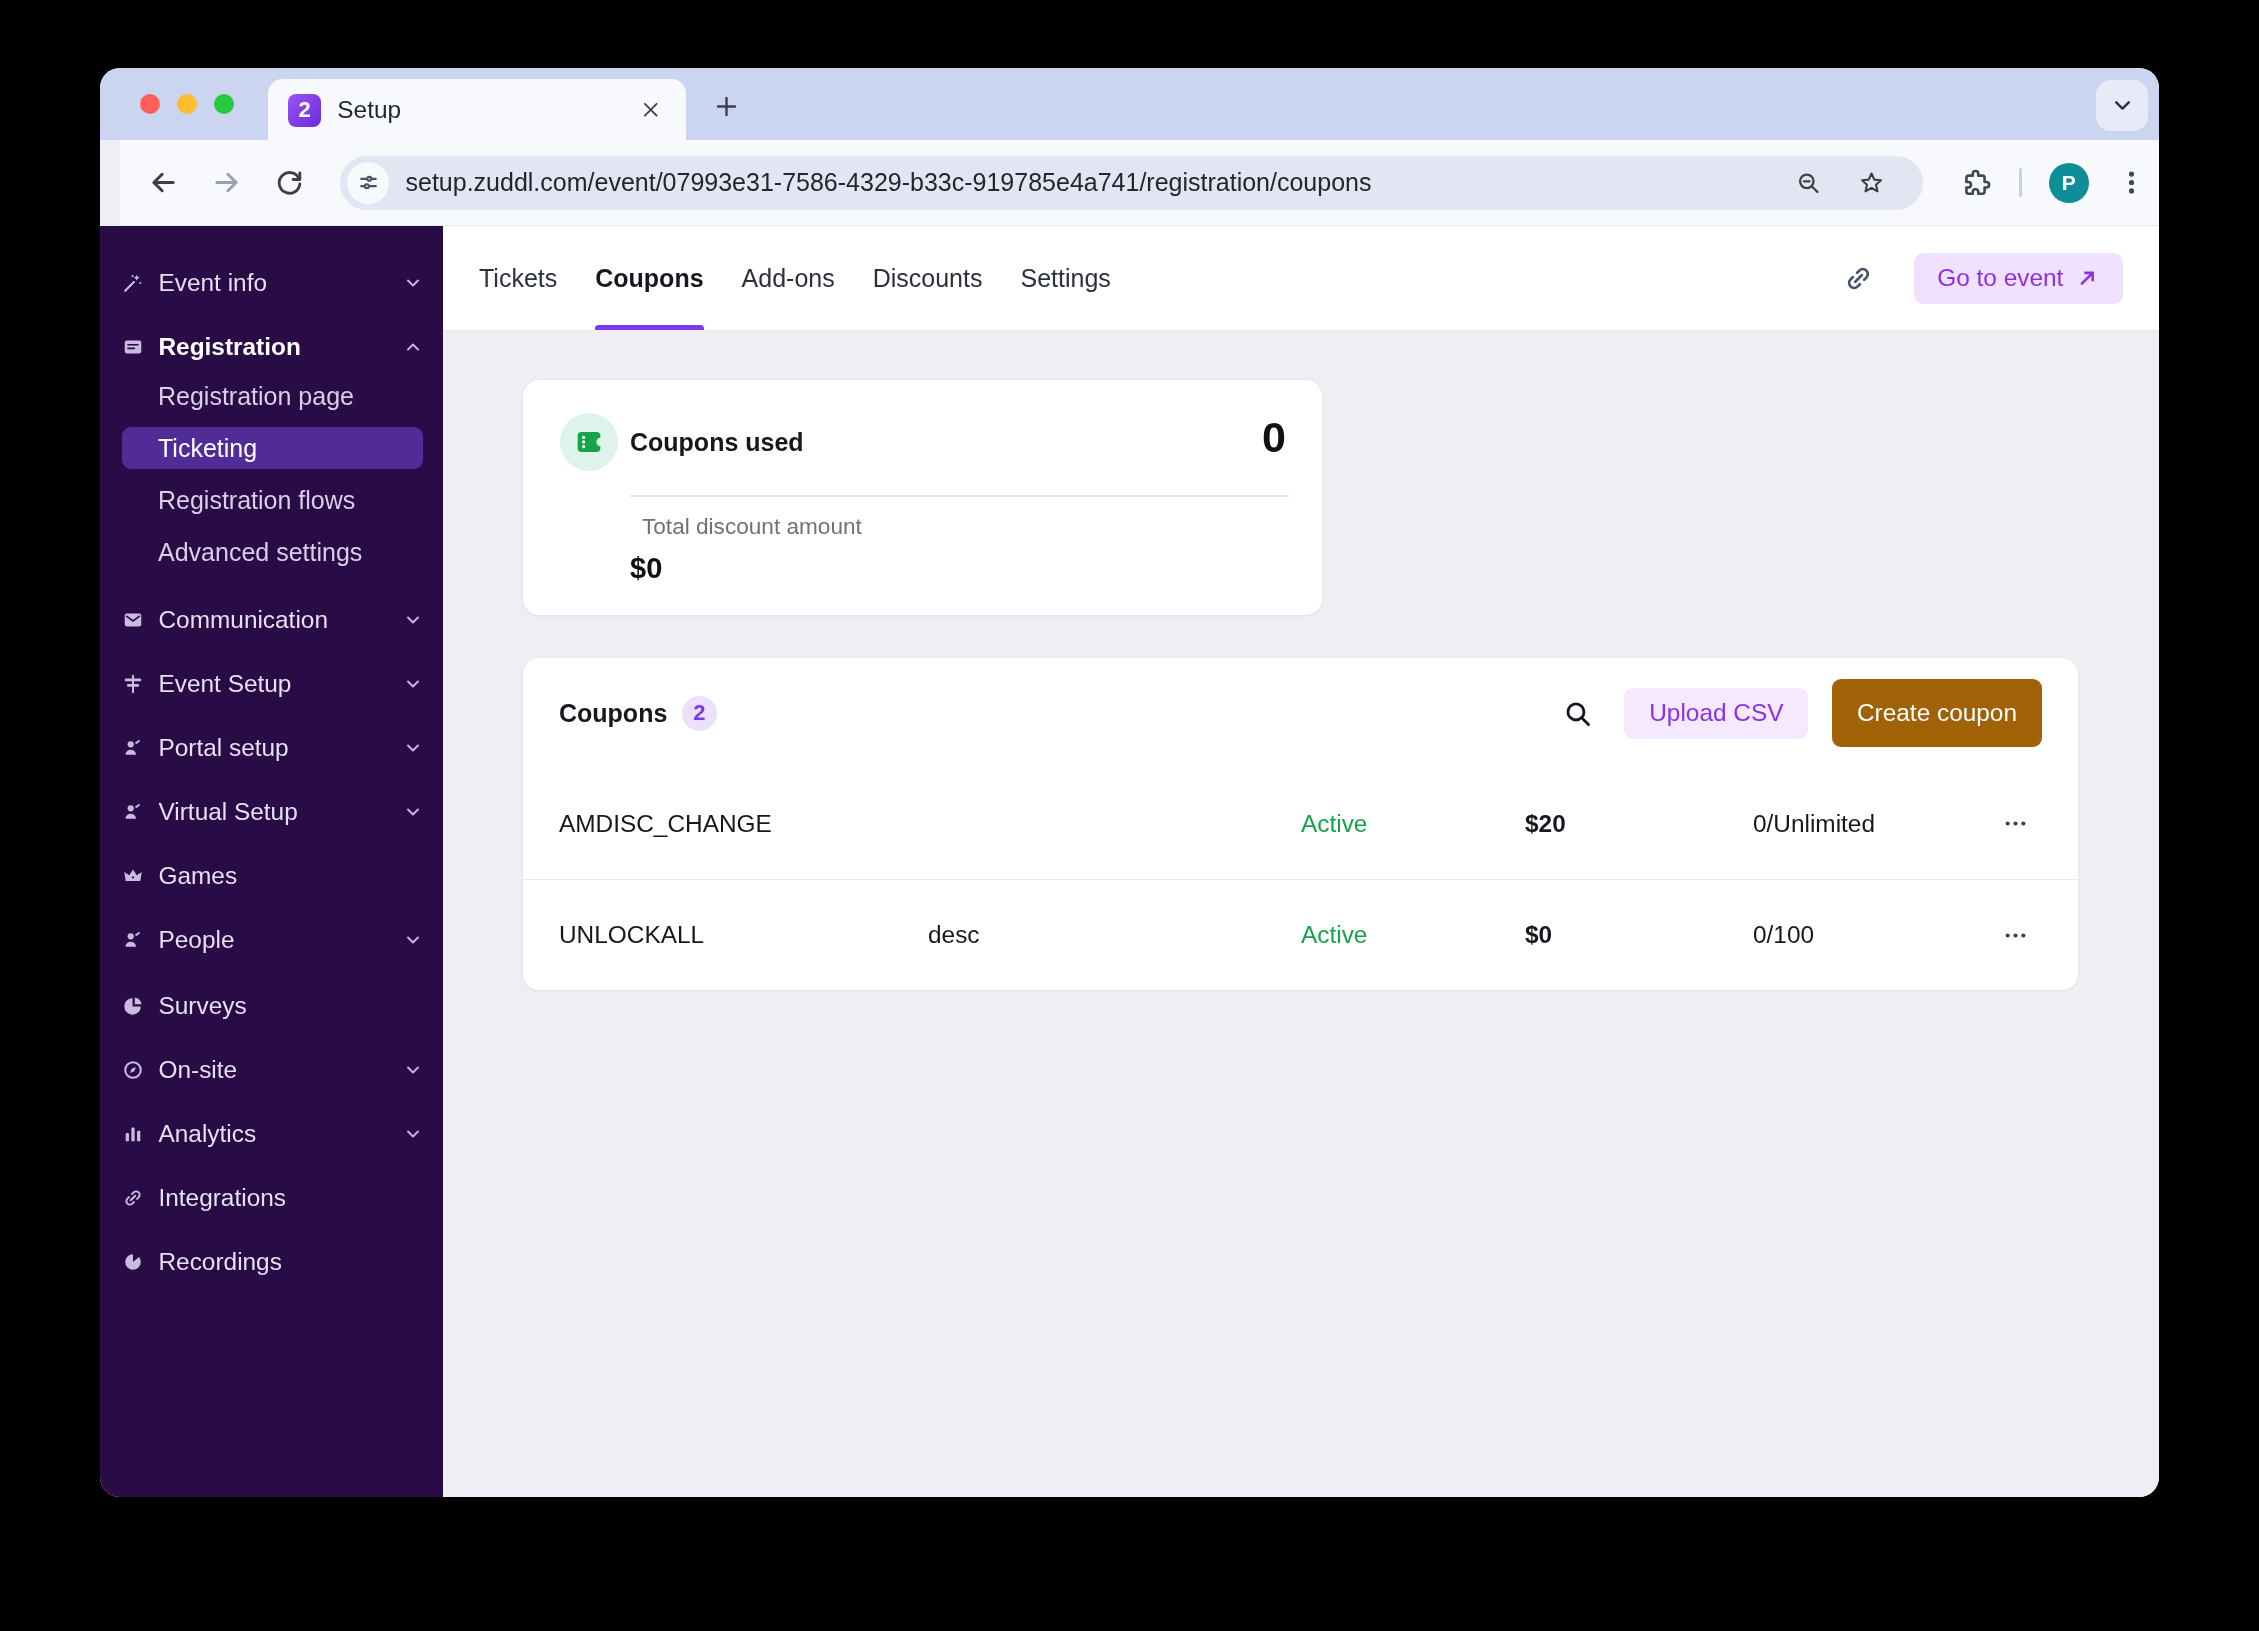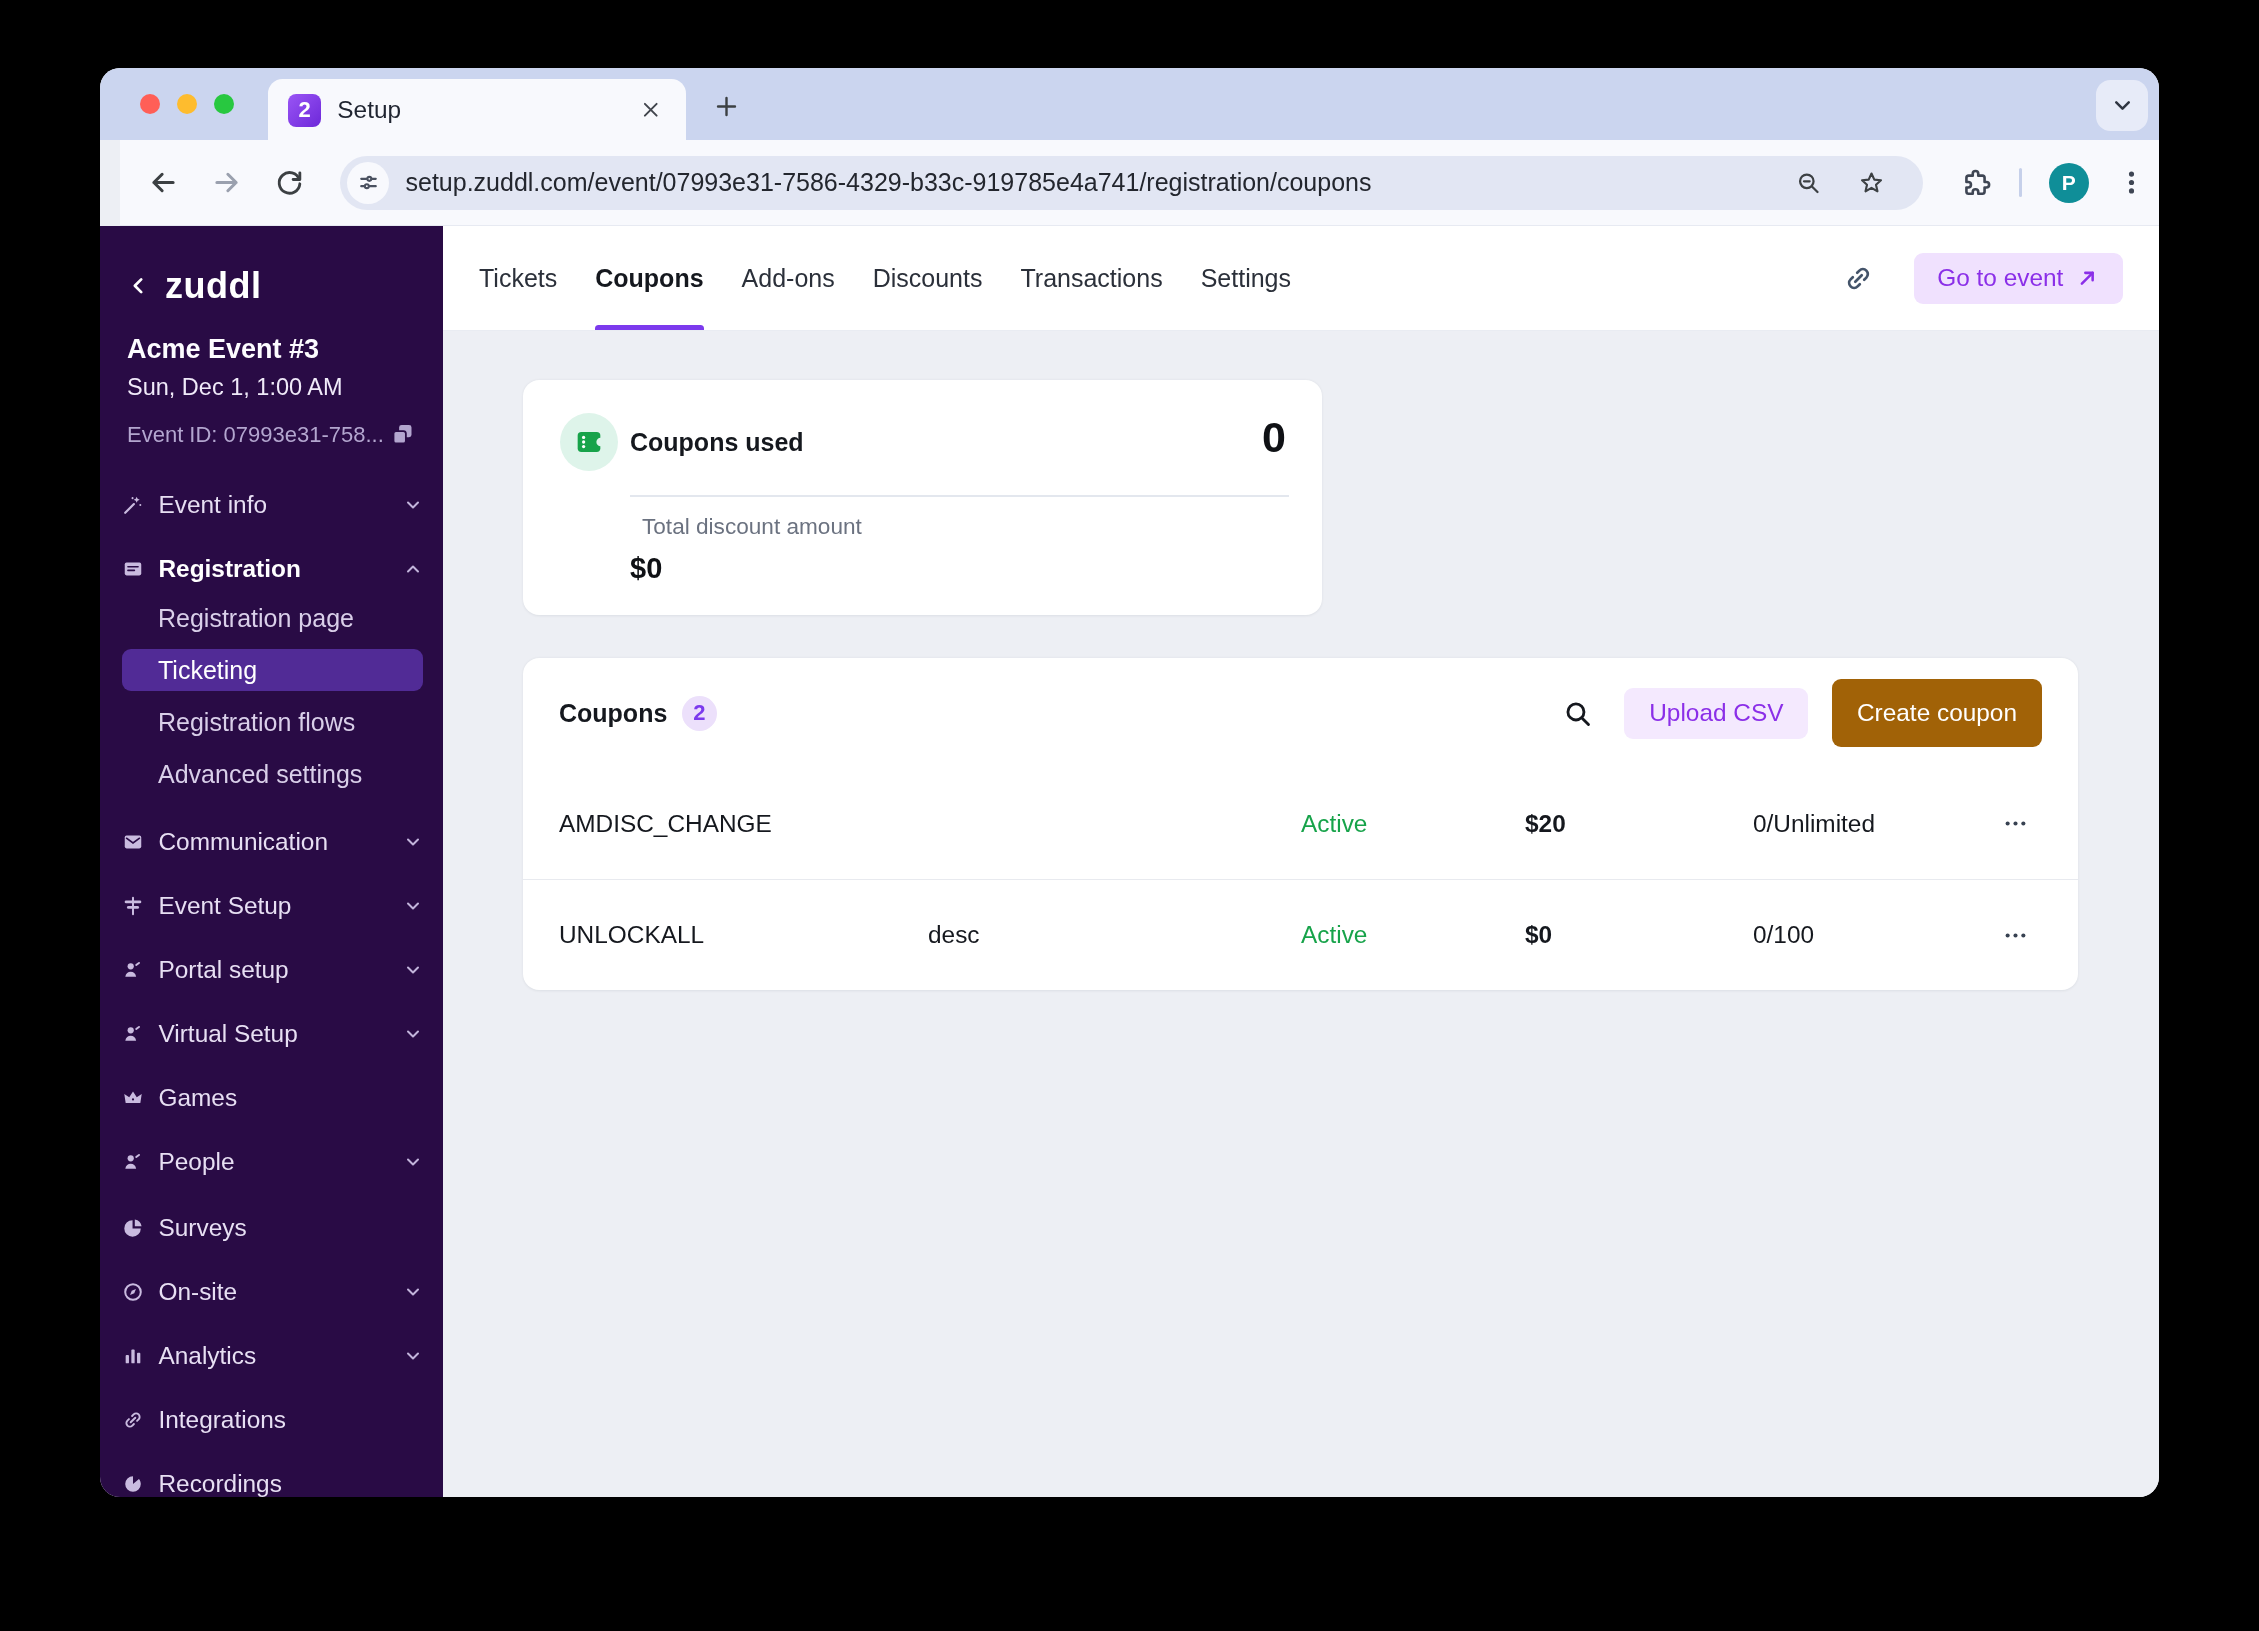--- a/index.html
+++ b/index.html
@@ -198,41 +198,20 @@
             <circle cx="12" cy="12" r="2"></circle>
             <circle cx="12" cy="18.5" r="2"></circle>
           </svg>
       </span>
     </div>
   </div>
 
   <div class="app">
 
     <div class="sidebar">
-      <div class="side-head">
-        <div class="logo-row">
-          <span>
-            <svg width="23.5" height="23.5" viewBox="0 0 24 24" fill="none" stroke="#fff" stroke-width="2.8" stroke-linecap="round" stroke-linejoin="round">
-                <path d="M14.5 5.5L8 12l6.5 6.5"></path>
-              </svg>
-          </span>
-          <span class="logo-text">zuddl</span>
-        </div>
-        <div class="ev-name">Acme Event #3</div>
-        <div class="ev-date">Sun, Dec 1, 1:00 AM</div>
-        <div class="ev-id-row">
-          <span class="ev-id">Event ID: 07993e31-758...</span>
-          <span class="copy-ic">
-            <svg width="27" height="27" viewBox="0 0 24 24" fill="currentColor">
-                <rect x="9" y="3.5" width="11" height="11" rx="2.2"></rect>
-                <rect x="4" y="9" width="11" height="11" rx="2.2" stroke="#290b45" stroke-width="1.6"></rect>
-              </svg>
-          </span>
-        </div>
-      </div>
 
       <div class="side-nav">
 
         <div class="nav-item">
           <span class="nav-ic">
             <svg width="22" height="22" viewBox="0 0 24 24">
                 <path d="M3.5 20.5L13 11" fill="none" stroke="currentColor" stroke-width="2.4" stroke-linecap="round"></path>
                 <path d="M16 3l1 2.3 2.3 1-2.3 1-1 2.3-1-2.3-2.3-1 2.3-1z" fill="currentColor"></path>
                 <circle cx="20" cy="12" r="1.1" fill="currentColor"></circle>
                 <circle cx="11.5" cy="4.5" r="1.1" fill="currentColor"></circle>
@@ -428,21 +407,20 @@
     </div>
 
     <div class="main">
 
       <div class="topnav">
         <div class="tabs">
           <span class="tnav">Tickets</span>
           <span class="tnav active">Coupons</span>
           <span class="tnav">Add-ons</span>
           <span class="tnav">Discounts</span>
-          <span class="tnav">Transactions</span>
           <span class="tnav">Settings</span>
         </div>
         <div class="topnav-right">
           <span class="link-ic">
             <svg width="31" height="31" viewBox="0 0 24 24" fill="none" stroke="currentColor" stroke-width="2.1" stroke-linecap="round">
                 <path d="M9.5 14.5l5-5"></path>
                 <path d="M11 7.6l1.7-1.7a3.8 3.8 0 0 1 5.4 5.4L16.4 13"></path>
                 <path d="M13 16.4l-1.7 1.7a3.8 3.8 0 0 1-5.4-5.4L7.6 11"></path>
               </svg>
           </span>

